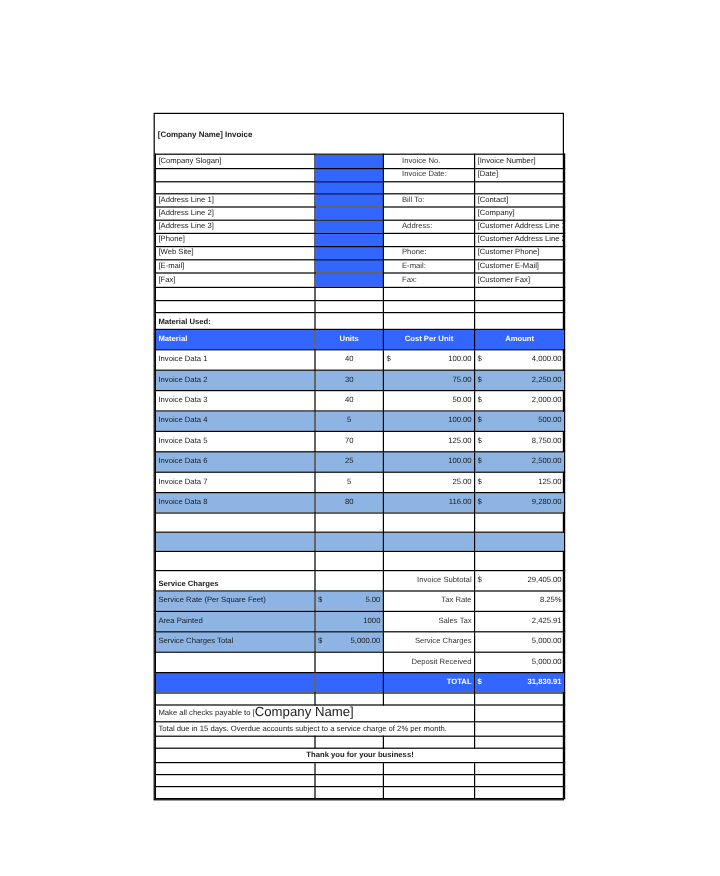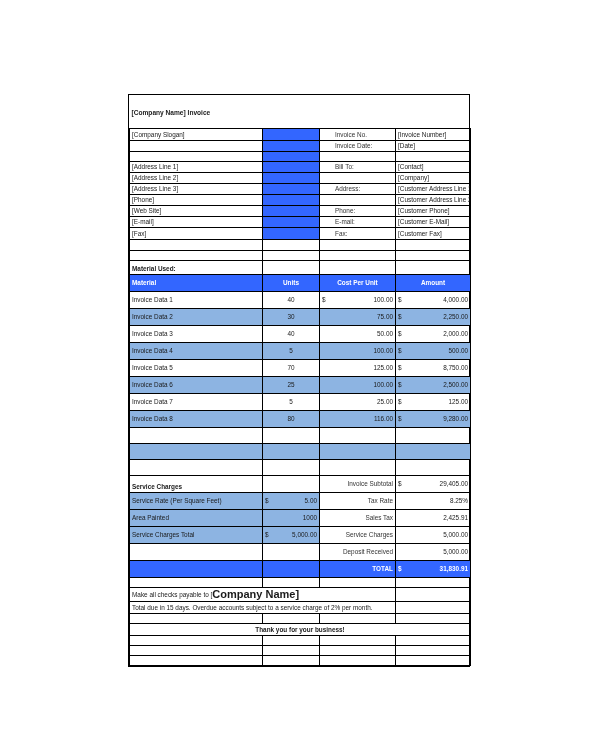--- a/index.html
+++ b/index.html
@@ -16,21 +16,21 @@
   .r10 td { height: 10px; line-height: 10px; }
   .r16 td { height: 16px; line-height: 16px; }
   .r14 td { height: 14px; line-height: 14px; }
   .r13 td { height: 13px; line-height: 13px; }
   .r11 td { height: 11px; line-height: 11px; }
   .b { font-weight: bold; }
   .c { text-align: center; }
   .r { text-align: right; }
   .grey { color: #333; }
   .money { display: flex; justify-content: space-between; }
-  .big { font-size: 11px; font-weight: bold; vertical-align: bottom; }
+  .big { font-size: 11px; font-weight: normal; vertical-align: bottom; }
   .hdr td { color: #fff; font-weight: bold; }
 </style>
 </head>
 <body>
 
 <div class="sheet">
 <table>
   <colgroup>
         <col style="width:133px">
         <col style="width:57px">

